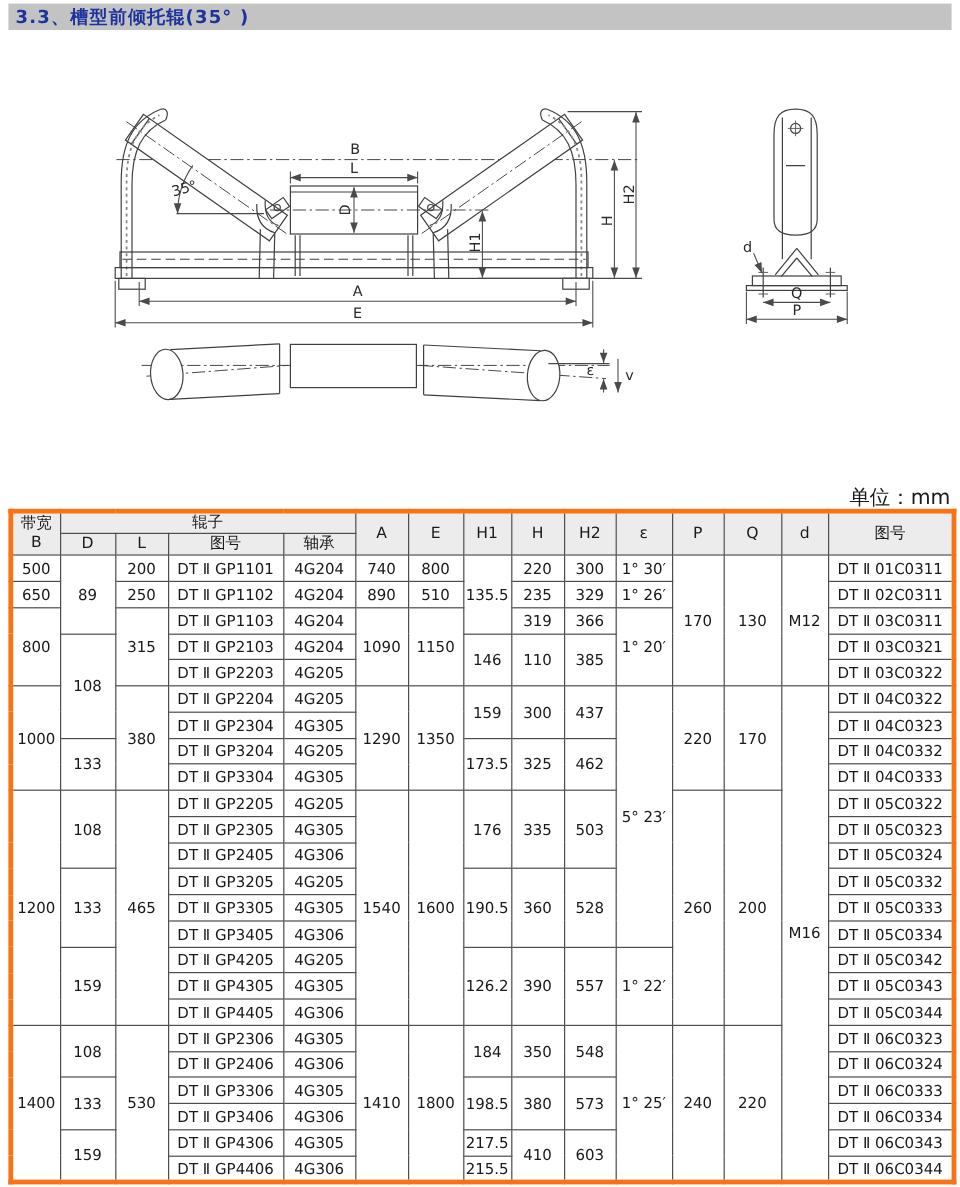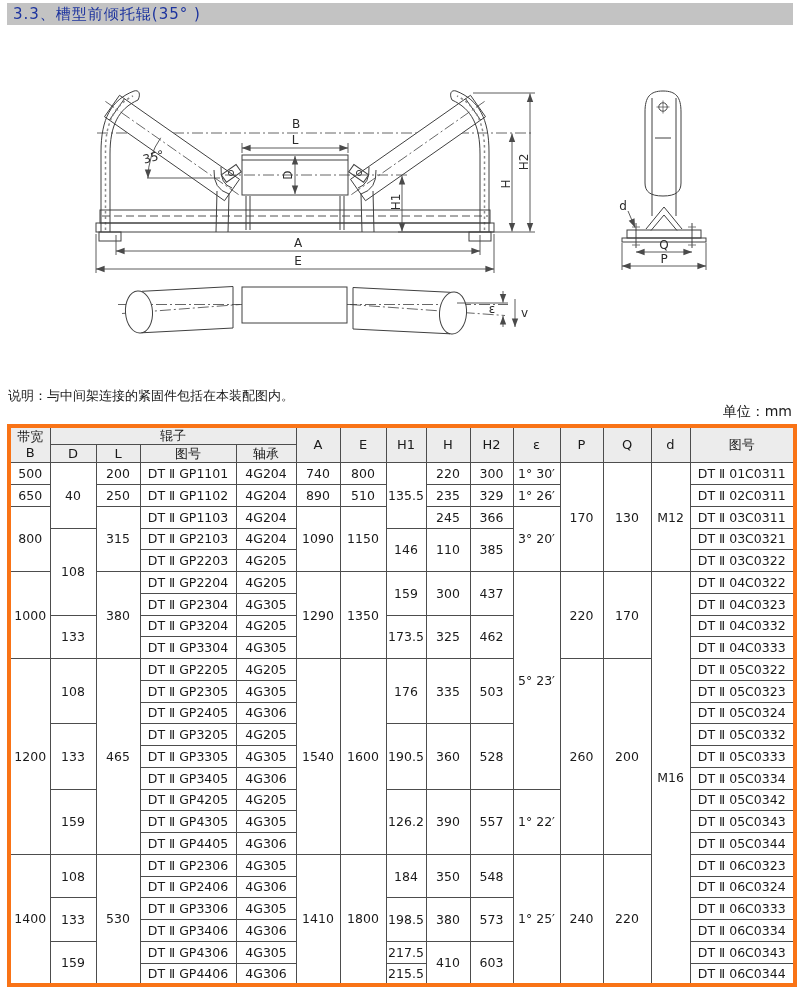--- a/index.html
+++ b/index.html
@@ -5,34 +5,34 @@
   html,body { margin:0; padding:0; background:#ffffff; }
   .page {
     position:relative; width:800px; height:989px; background:#ffffff;
     font-family:"DejaVu Sans","Liberation Sans",sans-serif; color:#1a1a1a; overflow:hidden;
   }
   .title-bar {
     position:absolute; left:7px; top:3px; width:786px; height:22px;
     background:#c3c3c3;
   }
   .title-bar .title-text {
-    font-size:15px; font-weight:normal; color:#1c339e; line-height:22px;
+    font-size:15px; font-weight:bold; color:#1c339e; line-height:22px;
     padding-left:6px; letter-spacing:1px; white-space:nowrap;
   }
   .drawing { position:absolute; left:0; top:58px; width:800px; height:327px; }
   svg .ln   { stroke:#404040; stroke-width:1; fill:none; }
   svg .lnf  { stroke:#404040; stroke-width:1; fill:#ffffff; }
   svg .thin { stroke:#585858; stroke-width:0.8; fill:none; }
   svg .dash { stroke:#404040; stroke-width:0.9; fill:none; stroke-dasharray:8 4; }
   svg .cl   { stroke:#404040; stroke-width:0.8; fill:none; stroke-dasharray:11 3 2 3; }
   svg .dim  { stroke:#4a4a4a; stroke-width:0.9; fill:none; }
   svg .hatch{ stroke:#8a8a8a; stroke-width:1.5; fill:none; stroke-dasharray:2.5 3; }
   svg text  { font-family:"DejaVu Sans","Liberation Sans",sans-serif; fill:#2a2a2a; font-size:12px; }
   .note { position:absolute; left:8px; top:387px; font-size:13px; }
-  .unit { position:absolute; right:8px; top:403px; font-size:14px; }
+  .unit { position:absolute; right:8px; top:403px; font-size:17px; }
   table.spec {
     position:absolute; left:7px; top:424px; width:786px;
     border-collapse:collapse; table-layout:fixed;
     border:4px solid #f97316;
   }
   table.spec th, table.spec td {
     border:1px solid #4d4d4d; text-align:center; vertical-align:middle;
     padding:0; overflow:hidden;
   }
   table.spec thead th { background:#ececec; font-weight:normal; font-size:13px; white-space:pre-line; line-height:1.25; }
@@ -191,21 +191,20 @@
 
       <line class="dim" x1="457" y1="303" x2="508" y2="303"></line>
       <line class="dim" x1="503" y1="291" x2="503" y2="302.5" marker-end="url(#arr)"></line>
       <line class="dim" x1="503" y1="327" x2="503" y2="316" marker-end="url(#arr)"></line>
       <text x="492" y="312.5" text-anchor="middle" font-size="10">ε</text>
       <line class="dim" x1="515" y1="299" x2="515" y2="327" marker-end="url(#arr)"></line>
       <text x="521" y="317" font-size="11">v</text>
     </g>
   </svg>
 
-  <div class="note">说明：与中间架连接的紧固件包括在本装配图内。</div>
   <div class="unit">单位：mm</div>
 
   <table class="spec">
     <colgroup>
       <col class="c1">
         <col class="c2">
         <col class="c3">
         <col class="c4">
         <col class="c5">
       <col class="c6">
@@ -238,21 +237,21 @@
         <tr class="h2">
           <th>D</th>
           <th>L</th>
           <th>图号</th>
           <th>轴承</th>
         </tr>
       </thead>
     <tbody>
         <tr>
           <td>500</td>
-          <td rowspan="3">40</td>
+          <td rowspan="3">89</td>
           <td>200</td>
           <td>DT Ⅱ GP1101</td>
           <td>4G204</td>
           <td>740</td>
           <td>800</td>
           <td rowspan="3">135.5</td>
           <td>220</td>
           <td>300</td>
           <td>1° 30′</td>
           <td rowspan="5">170</td>
@@ -272,23 +271,23 @@
           <td>1° 26′</td>
           <td>DT Ⅱ 02C0311</td>
         </tr>
         <tr>
           <td rowspan="3">800</td>
           <td rowspan="3">315</td>
           <td>DT Ⅱ GP1103</td>
           <td>4G204</td>
           <td rowspan="3">1090</td>
           <td rowspan="3">1150</td>
-          <td>245</td>
+          <td>319</td>
           <td>366</td>
-          <td rowspan="3">3° 20′</td>
+          <td rowspan="3">1° 20′</td>
           <td>DT Ⅱ 03C0311</td>
         </tr>
         <tr>
           <td rowspan="4">108</td>
           <td>DT Ⅱ GP2103</td>
           <td>4G204</td>
           <td rowspan="2">146</td>
           <td rowspan="2">110</td>
           <td rowspan="2">385</td>
           <td>DT Ⅱ 03C0321</td>

